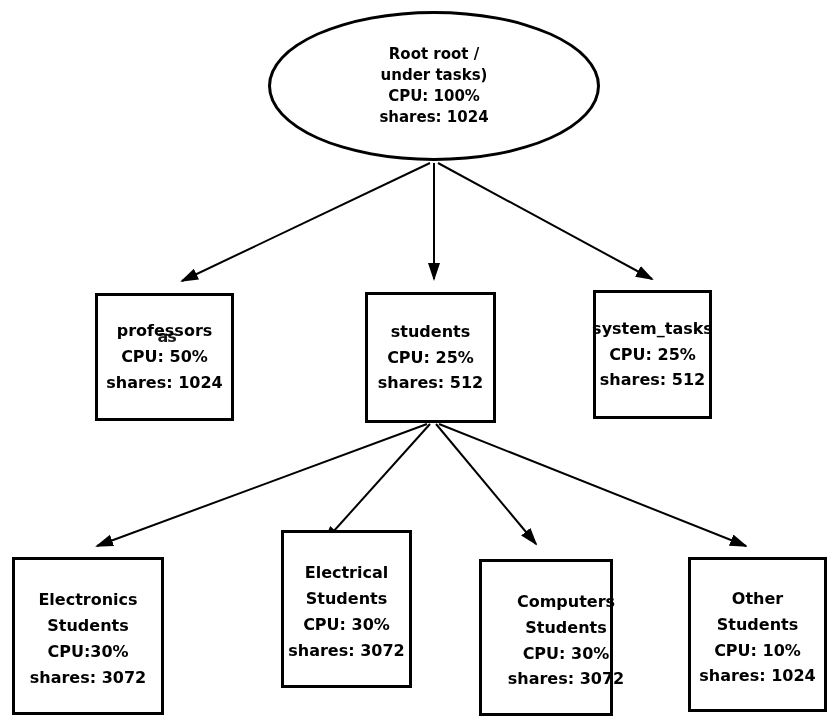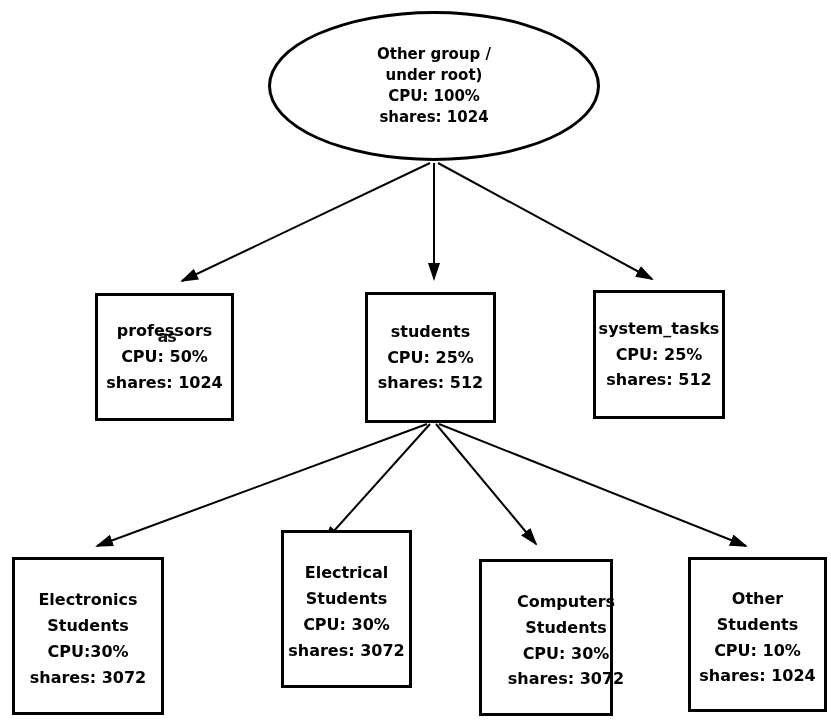--- a/index.html
+++ b/index.html
@@ -71,42 +71,42 @@
     <line x1="434" y1="163" x2="434" y2="279" marker-end="url(#arrowhead)"></line>
     <line x1="438" y1="163" x2="652" y2="279" marker-end="url(#arrowhead)"></line>
 
     <line x1="427" y1="424" x2="97" y2="546" marker-end="url(#arrowhead)"></line>
     <line x1="430" y1="424" x2="324" y2="542" marker-end="url(#arrowhead)"></line>
     <line x1="436" y1="424" x2="536" y2="544" marker-end="url(#arrowhead)"></line>
     <line x1="439" y1="424" x2="746" y2="546" marker-end="url(#arrowhead)"></line>
   </svg>
 
   <div class="node ellipse" style="left:268px; top:11px; width:332px; height:150px;">
-    <div class="line">Other group /</div>
-    <div class="line">under root)</div>
+    <div class="line">Root root /</div>
+    <div class="line">under tasks)</div>
     <div class="line">CPU: 100%</div>
     <div class="line">shares: 1024</div>
   </div>
 
   <div class="node box mid" style="left:95px; top:293px; width:139px; height:128px;">
     <div class="line name-wrap">
       <span>professors</span>
       <span class="artifact">as</span>
     </div>
     <div class="line">CPU: 50%</div>
     <div class="line">shares: 1024</div>
   </div>
 
   <div class="node box mid" style="left:365px; top:292px; width:131px; height:131px;">
     <div class="line">students</div>
     <div class="line">CPU: 25%</div>
     <div class="line">shares: 512</div>
   </div>
 
-  <div class="node box mid" style="left:593px; top:290px; width:132px; height:129px;">
+  <div class="node box mid" style="left:593px; top:290px; width:119px; height:129px;">
     <div class="line">system_tasks</div>
     <div class="line">CPU: 25%</div>
     <div class="line">shares: 512</div>
   </div>
 
   <div class="node box leaf" style="left:12px; top:557px; width:152px; height:158px;">
     <div class="line">Electronics</div>
     <div class="line">Students</div>
     <div class="line">CPU:30%</div>
     <div class="line">shares: 3072</div>

